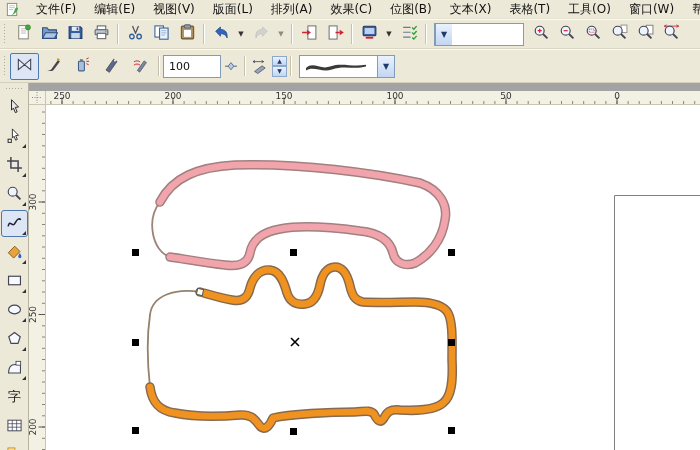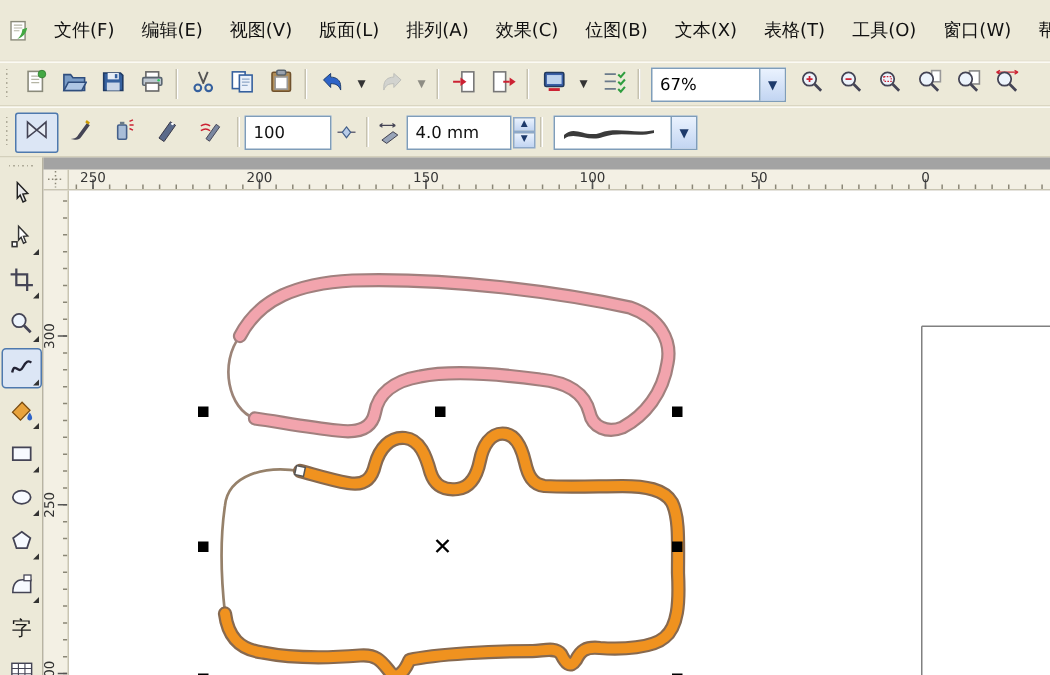--- a/index.html
+++ b/index.html
@@ -3,21 +3,21 @@
 <meta charset="utf-8">
 <style>
   html,body{margin:0;padding:0}
   body{width:700px;height:450px;overflow:hidden;background:#ECE9D8;
        font-family:"DejaVu Sans","Liberation Sans",sans-serif;font-size:12px;color:#111;
        -webkit-font-smoothing:antialiased}
   .app{width:700px;height:450px;display:flex;flex-direction:column}
 
   
   .menubar{height:18px;flex:0 0 18px;display:flex;align-items:center;background:#ECE9D8;
-           border-bottom:1px solid #E6E2D2;padding:11px 2px}
+           border-bottom:1px solid #E6E2D2;padding:0 2px}
   .appicon{width:15px;height:15px;margin:0 7px 0 3px;flex:0 0 auto}
   .menu-items{display:flex;align-items:center;height:100%}
   .menu-item{padding:1px 5px;margin:0 4px;white-space:nowrap;font-size:12px;cursor:default}
 
   
   .toolbar{height:28px;flex:0 0 28px;display:flex;align-items:center;background:#ECE9D8;
            border-top:1px solid #FBFAF4;border-bottom:1px solid #DAD6C2;padding:0 2px}
   .propbar{height:32px;flex:0 0 32px;display:flex;align-items:center;background:#ECE9D8;
            border-top:1px solid #FBFAF4;border-bottom:1px solid #D4D0BC;padding:0 2px}
   .grip{width:4px;height:20px;margin:0 3px 0 1px;
@@ -195,21 +195,20 @@
         </div>
         <div class="tbtn dd">▼</div>
         <div class="tbtn">
           <span><svg width="17" height="17" viewBox="0 0 16 16">
               <path d="M2 3.2h7M2 7.8h7M2 12.4h7" stroke="#6a7a8a" stroke-width="1.1"></path>
               <path d="M10.5 3.4l1.6 1.6 2.6-3M10.5 8l1.6 1.6 2.6-3M10.5 12.6l1.6 1.6 2.6-3" stroke="#2F9E3F" stroke-width="1.3" fill="none"></path>
             </svg></span>
         </div>
         <div class="sep"></div>
         <div class="combo zoomcombo">
-          <span class="val">67%</span>
           <span class="cbtn">▼</span>
         </div>
         <div class="tbtn">
           <span><svg width="17" height="17" viewBox="0 0 16 16">
               <circle cx="6.3" cy="6.3" r="4.2" fill="#EDF4FC" stroke="#445" stroke-width="1.1"></circle>
               <path d="M9.4 9.4l4.2 4.2" stroke="#445" stroke-width="1.7"></path>
               <path d="M4.4 6.3h3.8M6.3 4.4v3.8" stroke="#C23" stroke-width="1.1"></path>
             </svg></span>
         </div>
         <div class="tbtn">
@@ -293,23 +292,20 @@
         <path d="M2 8.2h12" stroke="#667" stroke-width="1"></path>
         <path d="M8 4.6l2.8 3.6L8 11.8 5.2 8.2z" fill="#B8CCE8" stroke="#44608a" stroke-width="0.8"></path>
       </svg>
     </div>
     <div class="sep"></div>
     <div class="tbtn" style="width:20px">
       <svg width="16" height="16" viewBox="0 0 16 16">
         <path d="M1 3.6h10.6M1 3.6l2-1.2M1 3.6l2 1.2M11.6 3.6l-2-1.2M11.6 3.6l-2 1.2" stroke="#445" stroke-width="0.8" fill="none"></path>
         <path d="M2.6 13.4l7.4-5.6 3.2 2.2-7.4 5.6z" fill="#98A4B8" stroke="#334" stroke-width="0.6"></path>
       </svg>
-    </div>
-    <div class="field" style="width:58px">
-      <span class="val">4.0 mm</span>
     </div>
     <div class="spincol">
       <div class="sbtn">▲</div>
       <div class="sbtn">▼</div>
     </div>
     <div class="sep"></div>
     <div class="combo strokecombo">
       <span class="val">
         <svg width="72" height="16" viewBox="0 0 72 16">
           <path d="M4 10 C11 3 18 12 28 8.6 C40 4.4 50 9.4 64 6.8 L64 8.6 C52 11.8 42 7 30 11.4 C20 15 11 7.4 4 12.6 Z" fill="#3a3a3a"></path>

